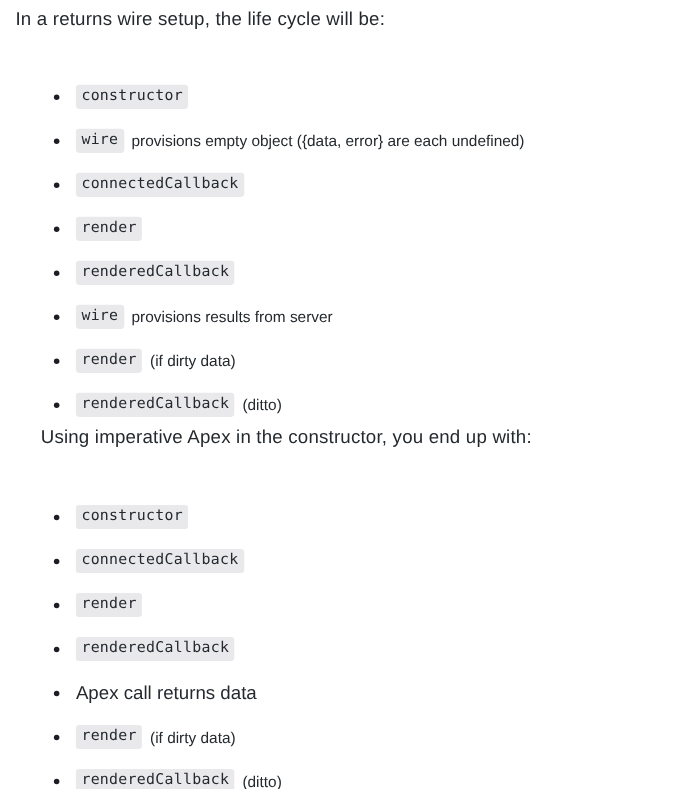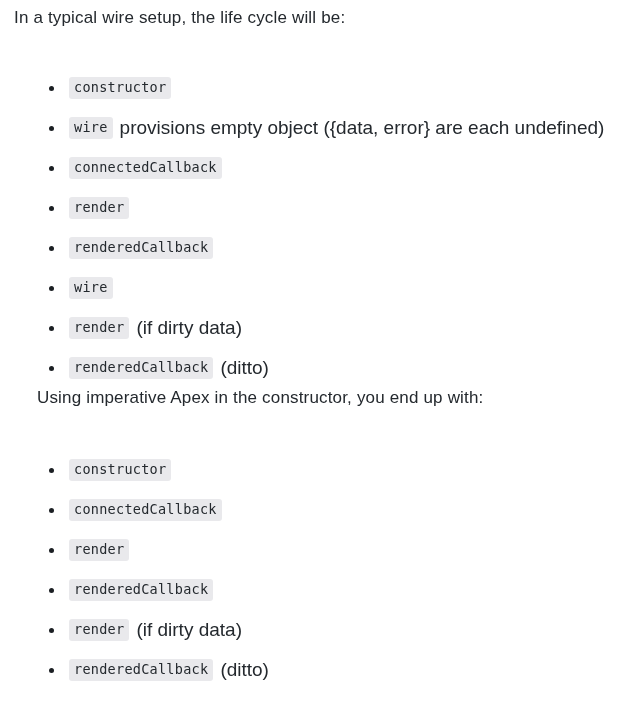--- a/index.html
+++ b/index.html
@@ -69,54 +69,55 @@
     line-height: 1;
     background: #e9e9ec;
     color: #24292e;
     border-radius: 3px;
     padding: 4px 5px 5px 5px;
     display: inline-block;
     letter-spacing: 0.02em;
   }
   span.trail {
     margin-left: 7px;
-    font-size: 19px;
+    font-size: 14px;
     color: #24292e;
   }
   span.plain {
     font-size: 17px;
     color: #24292e;
   }
 </style>
 </head>
 <body>
 
 <div class="doc">
 
-  <p class="para" id="para-1">In a typical wire setup, the life cycle will be:</p>
+  <p class="para" id="para-1">In a returns wire setup, the life cycle will be:</p>
 
   <ul class="bullets" id="list-1">
       <li>
         <code class="chip">constructor</code>
       </li>
       <li>
         <code class="chip">wire</code>
         <span class="trail">provisions empty object ({data, error} are each undefined)</span>
       </li>
       <li>
         <code class="chip">connectedCallback</code>
       </li>
       <li>
         <code class="chip">render</code>
       </li>
       <li>
         <code class="chip">renderedCallback</code>
       </li>
       <li>
         <code class="chip">wire</code>
+        <span class="trail">provisions results from server</span>
       </li>
       <li>
         <code class="chip">render</code>
         <span class="trail">(if dirty data)</span>
       </li>
       <li>
         <code class="chip">renderedCallback</code>
         <span class="trail">(ditto)</span>
       </li>
     </ul>
@@ -130,20 +131,23 @@
       <li>
         <code class="chip">connectedCallback</code>
       </li>
       <li>
         <code class="chip">render</code>
       </li>
       <li>
         <code class="chip">renderedCallback</code>
       </li>
       <li>
+        <span class="plain">Apex call returns data</span>
+      </li>
+      <li>
         <code class="chip">render</code>
         <span class="trail">(if dirty data)</span>
       </li>
       <li>
         <code class="chip">renderedCallback</code>
         <span class="trail">(ditto)</span>
       </li>
     </ul>
 
 </div>

